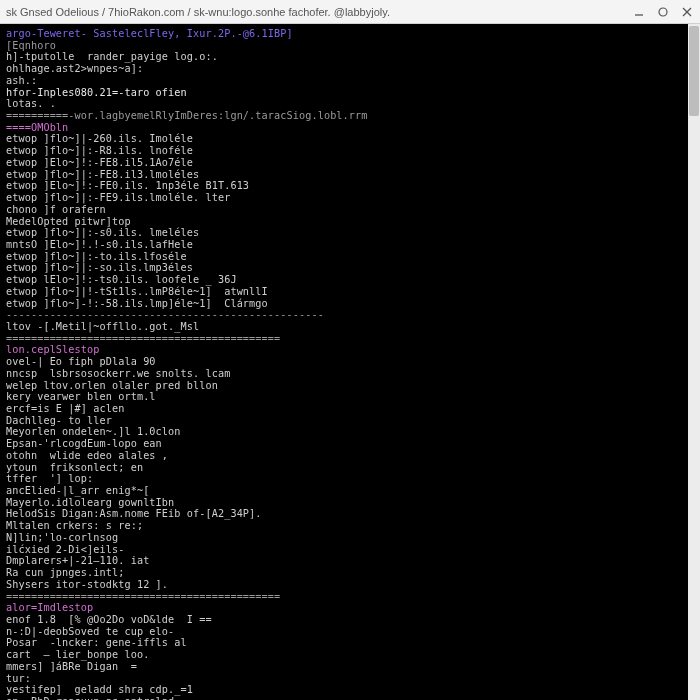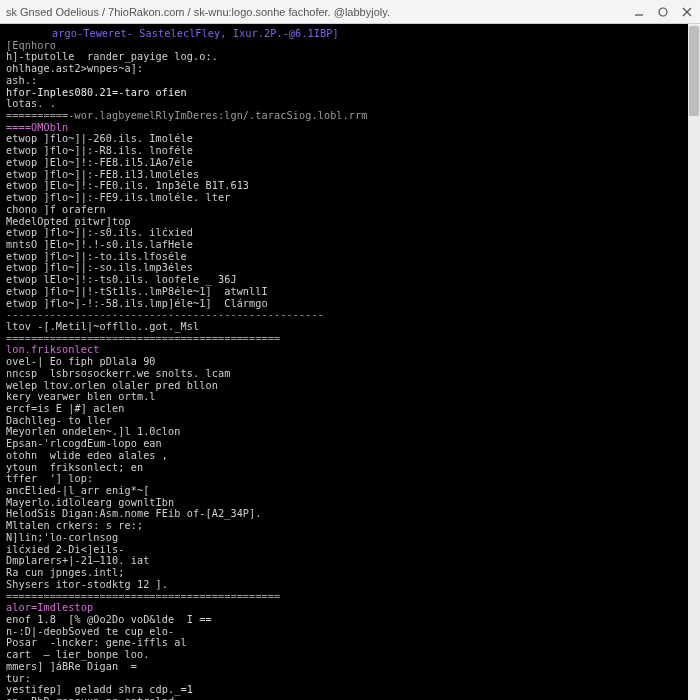--- a/index.html
+++ b/index.html
@@ -8,21 +8,21 @@
   .window { width: 700px; height: 700px; background: #d946ef; display: flex; flex-direction: column; }
   .titlebar { height: 24px; background: #f4f4f4; border-bottom: 1px solid #d0d0d0; display: flex; align-items: center; padding: 0 6px; font-family: sans-serif; font-size: 11px; color: #555; }
   .titlebar .title { flex: 1; white-space: nowrap; overflow: hidden; text-overflow: ellipsis; }
   .winbtns { display: flex; gap: 10px; align-items: center; }
   .winbtn { width: 14px; height: 14px; display: flex; align-items: center; justify-content: center; color: #555; font-size: 12px; cursor: pointer; }
   .winbtn svg { width: 12px; height: 12px; }
   .terminal-wrap { flex: 1; position: relative; background: #000; }
   .terminal { position: absolute; inset: 0; background: #000; color: #cfcfcf; font-size: 10.2px; line-height: 1.15; padding: 4px 6px 4px 6px; white-space: pre; overflow: hidden; letter-spacing: 0.1px; }
   .scrollbar { position: absolute; top: 0; right: 0; width: 12px; height: 100%; background: #ececec; }
   .scroll-thumb { position: absolute; left: 1px; right: 1px; top: 2px; height: 90px; background: #bdbdbd; border-radius: 2px; }
-  .hdr { color: #7b68ee; margin-left: 46px; }
+  .hdr { color: #7b68ee; }
   .mag { color: #d070d0; }
   .gry { color: #9a9a9a; margin-top: 19px; }
   .wht { color: #e8e8e8; }
 </style>
 </head>
 <body>
 
 <div class="window">
 
   <div class="titlebar">
@@ -58,31 +58,31 @@
 <span class="gry">==========-wor.lagbyemelRlyImDeres:lgn/.taracSiog.lobl.rrm</span>
 <span class="mag">====OMObln</span>
 <span>etwop ]flo~]|-260.ils. Imoléle</span>
 <span>etwop ]flo~]|:-R8.ils. lnoféle</span>
 <span>etwop ]Elo~]!:-FE8.il5.1Ao7éle</span>
 <span>etwop ]flo~]|:-FE8.il3.lmoléles</span>
 <span>etwop ]Elo~]!:-FE0.ils. 1np3éle B1T.613</span>
 <span>etwop ]flo~]|:-FE9.ils.lmoléle. lter</span>
 <span>chono ]f orafern</span>
 <span>MedelOpted pitwr]top</span>
-<span>etwop ]flo~]|:-s0.ils. ilćxied</span>
+<span>etwop ]flo~]|:-s0.ils. lmeléles</span>
 <span>mntsO ]Elo~]!.!-s0.ils.lafHele</span>
 <span>etwop ]flo~]|:-to.ils.lfoséle</span>
 <span>etwop ]flo~]|:-so.ils.lmp3éles</span>
 <span>etwop lElo~]!:-ts0.ils. loofele _ 36J</span>
 <span>etwop ]flo~]|!-tSt1ls..lmP8éle~1]  atwnllI</span>
 <span>etwop ]flo~]-!:-58.ils.lmp]éle~1]  Clármgo</span>
 <span class="gry">---------------------------------------------------</span>
 <span>ltov -[.Metil|~offllo..got._Msl</span>
 <span class="gry">============================================</span>
-<span class="mag">lon.friksonlect</span>
+<span class="mag">lon.ceplSlestop</span>
 <span>ovel-| Eo fiph pDlala 90</span>
 <span>nncsp  lsbrsosockerr.we snolts. lcam</span>
 <span>welep ltov.orlen olaler pred bllon</span>
 <span>kery vearwer blen ortm.l</span>
 <span>ercf=is E |#] aclen</span>
 <span>Dachlleg- to ller</span>
 <span>Meyorlen ondelen~.]l 1.0clon</span>
 <span>Epsan-'rlcogdEum-lopo ean</span>
 <span>otohn  wlide edeo alales ,</span>
 <span>ytoun  friksonlect; en</span>

